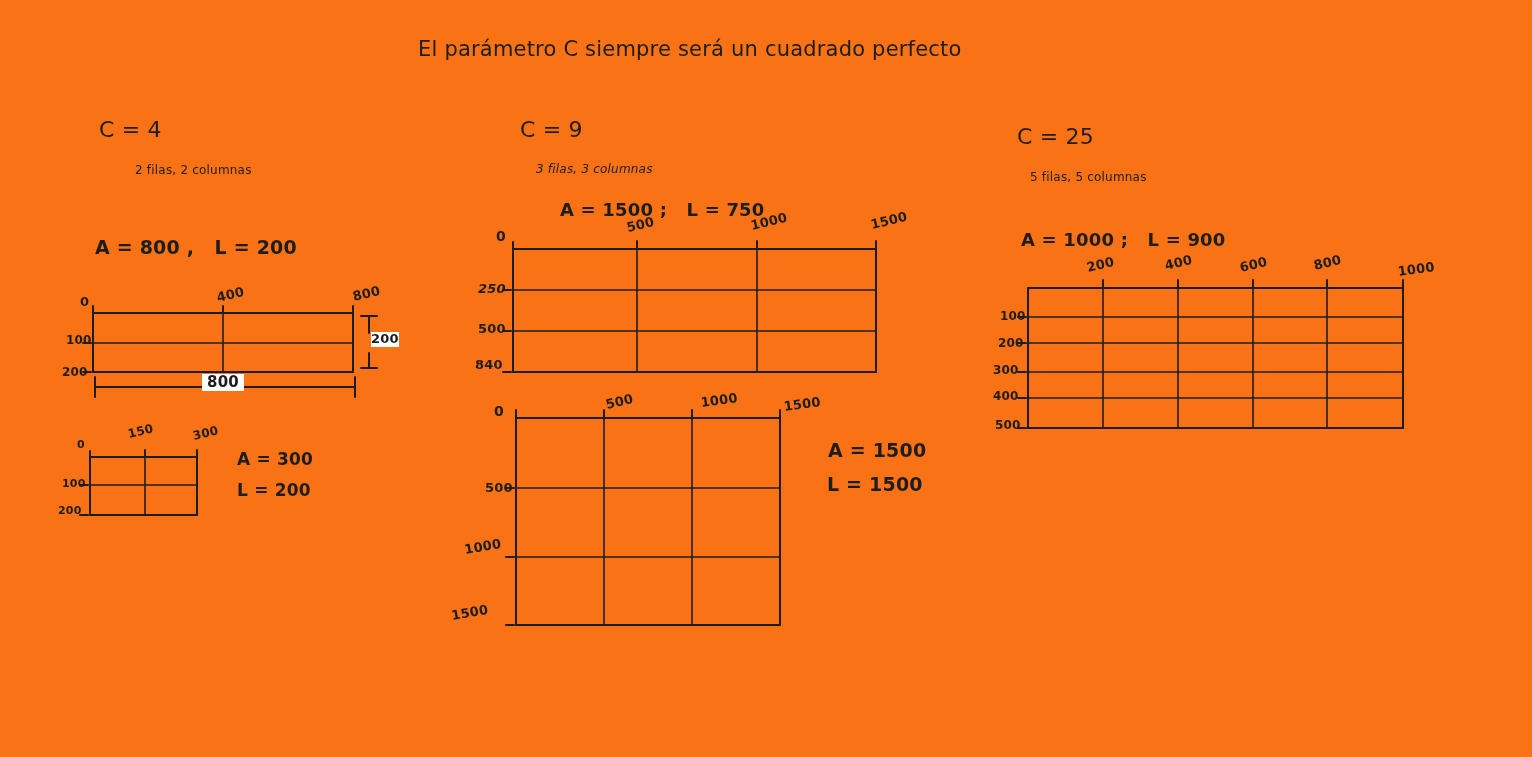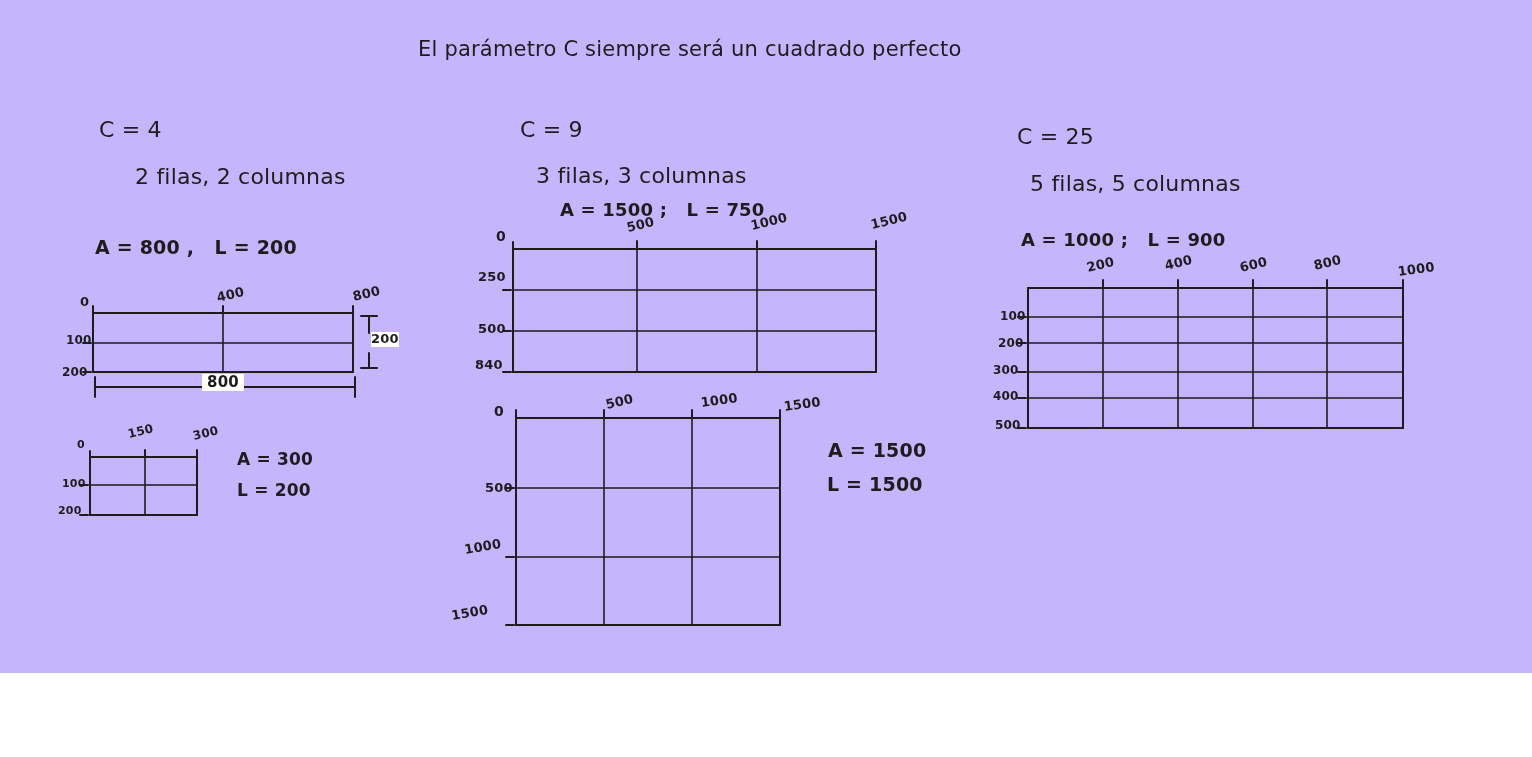--- a/index.html
+++ b/index.html
@@ -1,34 +1,34 @@
 <!DOCTYPE html>
 <html><head>
 <meta charset="utf-8">
 <style>
   * { margin:0; padding:0; box-sizing:border-box; }
   html,body { background:#ffffff; }
   .canvas {
     position:relative;
-    width:1532px; height:673px;
-    background:#c4b5fd;
+    width:1532px; height:757px;
+    background:#f97316;
     overflow:hidden;
     font-family:"DejaVu Sans", sans-serif;
     color:#1d1d1d;
   }
   .lbl {
     position:absolute;
     white-space:pre;
     color:#1d1d1d;
     line-height:1.15;
     letter-spacing:0.2px;
   }
   .title   { font-size:21px; }
   .c-label { font-size:22px; }
-  .subtitle{ font-size:22px; }
+  .subtitle{ font-size:12px; }
   .params  { font-size:19px; font-weight:bold; }
   .params-mid { font-size:18px; font-weight:bold; }
   .params-sm  { font-size:17px; font-weight:bold; }
   .xt { font-size:13px; font-weight:bold; transform:rotate(-14deg); transform-origin:left bottom; }
   .xt0 { font-size:13px; font-weight:bold; }
   .xt-lg { font-size:14px; font-weight:bold; }
   .yt { font-size:12px; font-weight:bold; }
   .yt-md { font-size:13px; font-weight:bold; }
   .yt-sm { font-size:11px; font-weight:bold; }
   .rot8 { transform:rotate(-8deg); transform-origin:left bottom; }
@@ -100,21 +100,21 @@
   </svg>
   <span class="lbl yt-sm" style="left:77px; top:439px;">0</span>
   <span class="lbl xt" style="left:130px; top:428px; font-size:12px;">150</span>
   <span class="lbl xt" style="left:195px; top:430px; font-size:12px;">300</span>
   <span class="lbl yt-sm" style="left:62px; top:478px;">100</span>
   <span class="lbl yt-sm" style="left:58px; top:505px;">200</span>
   <span class="lbl params-sm" style="left:237px; top:450px;">A = 300</span>
   <span class="lbl params-sm" style="left:237px; top:481px;">L = 200</span>
 
   <div class="lbl c-label" style="left:520px; top:117px;">C = 9</div>
-  <div class="lbl subtitle" style="left:536px; top:163px;">3 filas, 3 columnas</div>
+  <div class="lbl subtitle" style="left:536px; top:163px;font-style:italic;">3 filas, 3 columnas</div>
   <div class="lbl params-mid" style="left:560px; top:200px;">A = 1500 ;   L = 750</div>
 
   <svg class="grid" style="left:501px; top:237px;" width="390" height="150">
     <line x1="12" y1="12" x2="375" y2="12"></line>
     <line x1="12" y1="53" x2="375" y2="53" class="thin"></line>
     <line x1="12" y1="94" x2="375" y2="94" class="thin"></line>
     <line x1="12" y1="135" x2="375" y2="135"></line>
     <line x1="12" y1="12" x2="12" y2="135"></line>
     <line x1="136" y1="12" x2="136" y2="135" class="thin"></line>
     <line x1="256" y1="12" x2="256" y2="135" class="thin"></line>
@@ -124,21 +124,21 @@
     <line x1="256" y1="4" x2="256" y2="12"></line>
     <line x1="375" y1="4" x2="375" y2="12"></line>
     <line x1="2" y1="53" x2="10" y2="53"></line>
     <line x1="2" y1="94" x2="10" y2="94"></line>
     <line x1="2" y1="135" x2="10" y2="135"></line>
   </svg>
   <span class="lbl xt-lg" style="left:496px; top:228px;">0</span>
   <span class="lbl xt" style="left:629px; top:221px;">500</span>
   <span class="lbl xt" style="left:753px; top:219px;">1000</span>
   <span class="lbl xt" style="left:873px; top:218px;">1500</span>
-  <span class="lbl yt-md" style="left:478px; top:270px;">250</span>
+  <span class="lbl yt-md" style="left:478px; top:282px;font-style:italic;">250</span>
   <span class="lbl yt-md" style="left:478px; top:322px;">500</span>
   <span class="lbl yt-md" style="left:475px; top:358px;">840</span>
 
   <svg class="grid" style="left:504px; top:406px;" width="292" height="234">
     <line x1="12" y1="12" x2="276" y2="12"></line>
     <line x1="12" y1="82" x2="276" y2="82" class="thin"></line>
     <line x1="12" y1="151" x2="276" y2="151" class="thin"></line>
     <line x1="12" y1="219" x2="276" y2="219"></line>
     <line x1="12" y1="12" x2="12" y2="219"></line>
     <line x1="100" y1="12" x2="100" y2="219" class="thin"></line>

